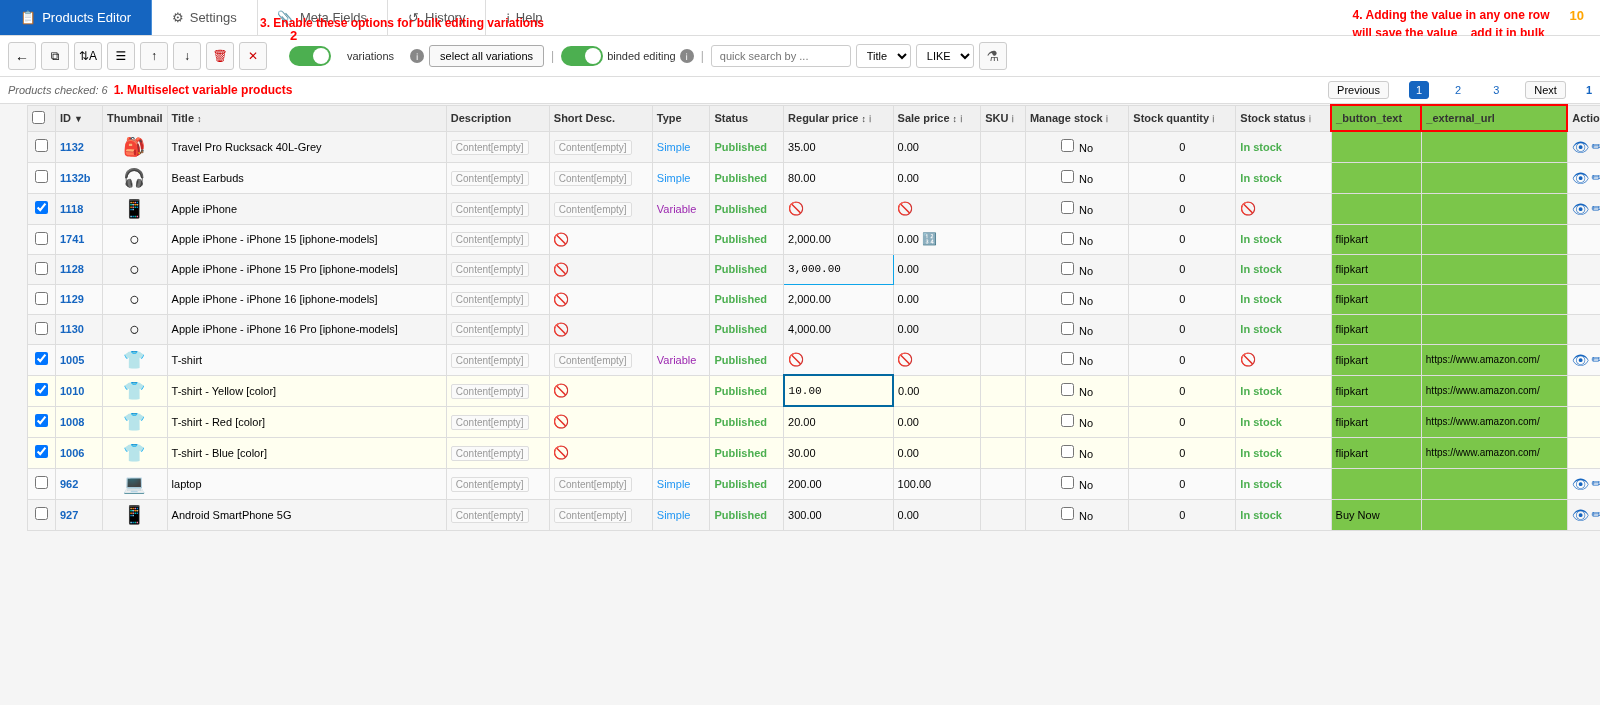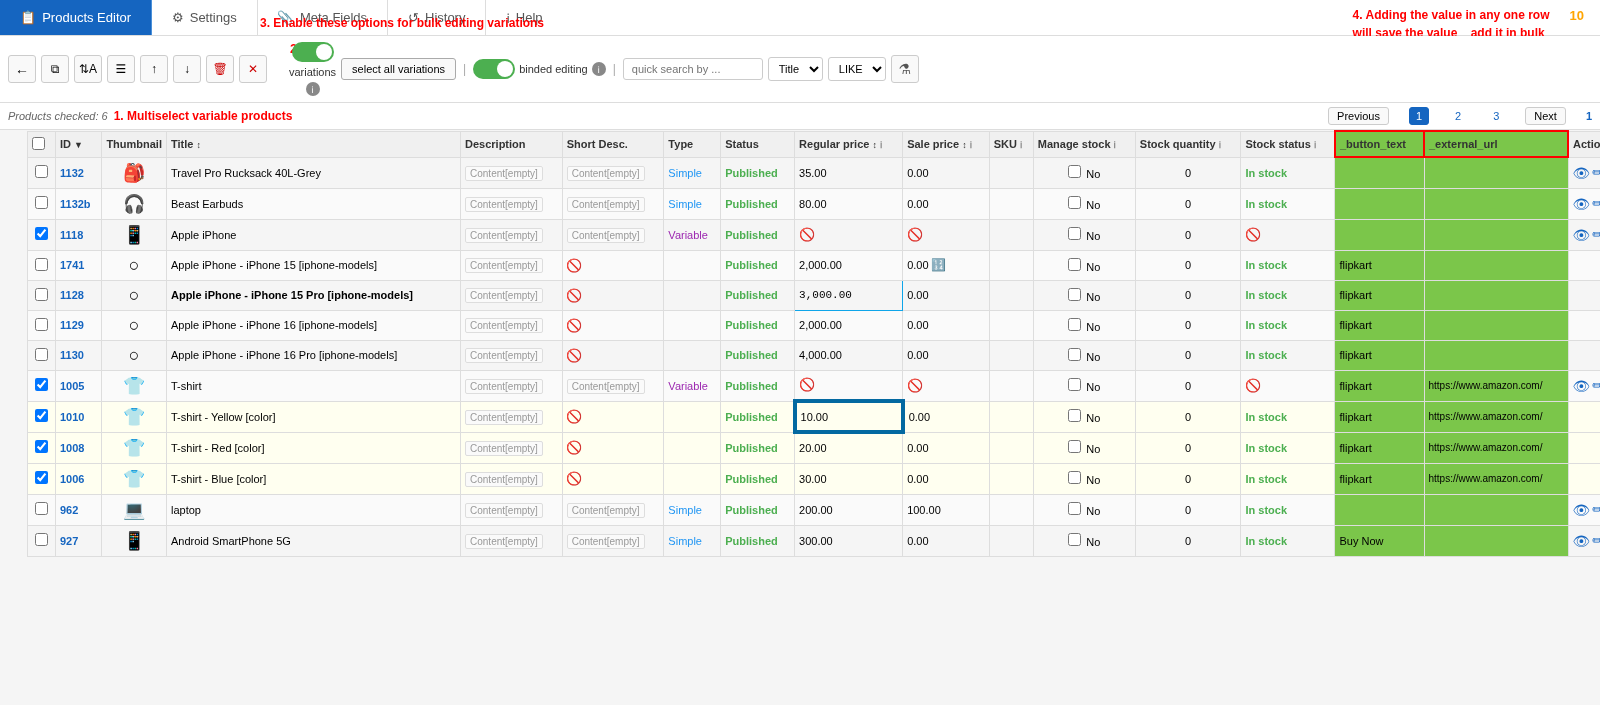--- a/index.html
+++ b/index.html
@@ -59,21 +59,21 @@
   <button style="width:28px;height:28px;border:1px solid #ccc;background:#f9f9f9;border-radius:3px;cursor:pointer;font-size:12px;">↓</button>
 
   <button style="width:28px;height:28px;border:1px solid #ccc;background:#f9f9f9;border-radius:3px;cursor:pointer;font-size:12px;color:#c00;">🗑</button>
 
   <button style="width:28px;height:28px;border:1px solid #ccc;background:#f9f9f9;border-radius:3px;cursor:pointer;font-size:12px;color:#c00;">✕</button>
 
   <div style="position:relative; margin-left:8px;">
     <div style="position:absolute;top:-28px;left:10px;color:red;font-weight:bold;font-size:13px;pointer-events:none;">2</div>
   </div>
 
-  <div style="display:flex;align-items:center;gap:4px;margin-left:4px;flex-direction:column;">
+  <div style="display:flex;align-items:center;gap:16px;margin-left:4px;">
     <label style="position:relative;display:inline-block;width:42px;height:20px;cursor:pointer;">
 
       <span style="position:absolute;inset:0;background:#4caf50;border-radius:10px;"></span>
       <span style="position:absolute;width:16px;height:16px;top:2px;left:24px;background:#fff;border-radius:50%;"></span>
     </label>
     <span style="font-size:11px;color:#333;">variations</span>
     <span style="display:inline-flex;align-items:center;justify-content:center;width:14px;height:14px;border-radius:50%;background:#888;color:#fff;font-size:9px;cursor:pointer;">ℹ</span>
   </div>
 
   <button style="padding:4px 10px;border:1px solid #aaa;background:#f9f9f9;border-radius:3px;cursor:pointer;font-size:11px;">select all variations</button>
@@ -276,21 +276,21 @@
     <td style="border:1px solid #ddd;padding:4px;"></td>
   </tr>
         <tr style="">
     <td style="border:1px solid #ddd;padding:4px;text-align:center;width:28px;">
       <input type="checkbox" style="">
     </td>
     <td style="border:1px solid #ddd;padding:4px;color:#1565c0;font-weight:bold;cursor:pointer;">1128</td>
     <td style="border:1px solid #ddd;padding:4px;text-align:center;width:40px;">
       <span style="font-size:18px;">○</span>
     </td>
-    <td style="border:1px solid #ddd;padding:4px;font-size:11px;font-weight:bold;">Apple iPhone - iPhone 15 Pro [iphone-models]</td>
+    <td style="border:1px solid #ddd;padding:4px;font-size:11px;">Apple iPhone - iPhone 15 Pro [iphone-models]</td>
     <td style="border:1px solid #ddd;padding:4px;"><span style="color:#999;font-size:10px;border:1px solid #ddd;padding:1px 4px;border-radius:2px;background:#fafafa;">Content[empty]</span></td>
     <td style="border:1px solid #ddd;padding:4px;"><span style="color:#f44336;font-size:13px;">🚫</span></td>
     <td style="border:1px solid #ddd;padding:4px;"></td>
     <td style="border:1px solid #ddd;padding:4px;"><span style="color:#4caf50;font-weight:bold;">Published</span></td>
     <td style="border:1px solid #0ea5e9;padding:4px;font-family:Liberation Mono, monospace;">3,000.00</td>
     <td style="border:1px solid #ddd;padding:4px;">0.00</td>
     <td style="border:1px solid #ddd;padding:4px;"></td>
     <td style="border:1px solid #ddd;padding:4px;text-align:center;">
       <input type="checkbox" style="margin-right: 2px;"> <span>No</span>
     </td>
@@ -394,21 +394,21 @@
     </td>
     <td style="border:1px solid #ddd;padding:4px;color:#1565c0;font-weight:bold;cursor:pointer;">1010</td>
     <td style="border:1px solid #ddd;padding:4px;text-align:center;width:40px;">
       <span style="font-size:18px;">👕</span>
     </td>
     <td style="border:1px solid #ddd;padding:4px;font-size:11px;">T-shirt - Yellow [color]</td>
     <td style="border:1px solid #ddd;padding:4px;"><span style="color:#999;font-size:10px;border:1px solid #ddd;padding:1px 4px;border-radius:2px;background:#fafafa;">Content[empty]</span></td>
     <td style="border:1px solid #ddd;padding:4px;"><span style="color:#f44336;font-size:13px;">🚫</span></td>
     <td style="border:1px solid #ddd;padding:4px;"></td>
     <td style="border:1px solid #ddd;padding:4px;"><span style="color:#4caf50;font-weight:bold;">Published</span></td>
-    <td style="border:4px solid #0369a1;">10.00</td>
+    <td style="border:2px solid #0369a1;font-family:Liberation Mono, monospace;">10.00</td>
     <td style="border:1px solid #ddd;padding:4px;">0.00</td>
     <td style="border:1px solid #ddd;padding:4px;"></td>
     <td style="border:1px solid #ddd;padding:4px;text-align:center;">
       <input type="checkbox" style="margin-right: 2px;"> <span>No</span>
     </td>
     <td style="border:1px solid #ddd;padding:4px;text-align:center;">0</td>
     <td style="border:1px solid #ddd;padding:4px;">
       <span style="color:#4caf50;font-weight:bold;">In stock</span>
     </td>
     <td style="border:1px solid #ddd;padding:4px;background:#7bc64a;">flipkart</td>

